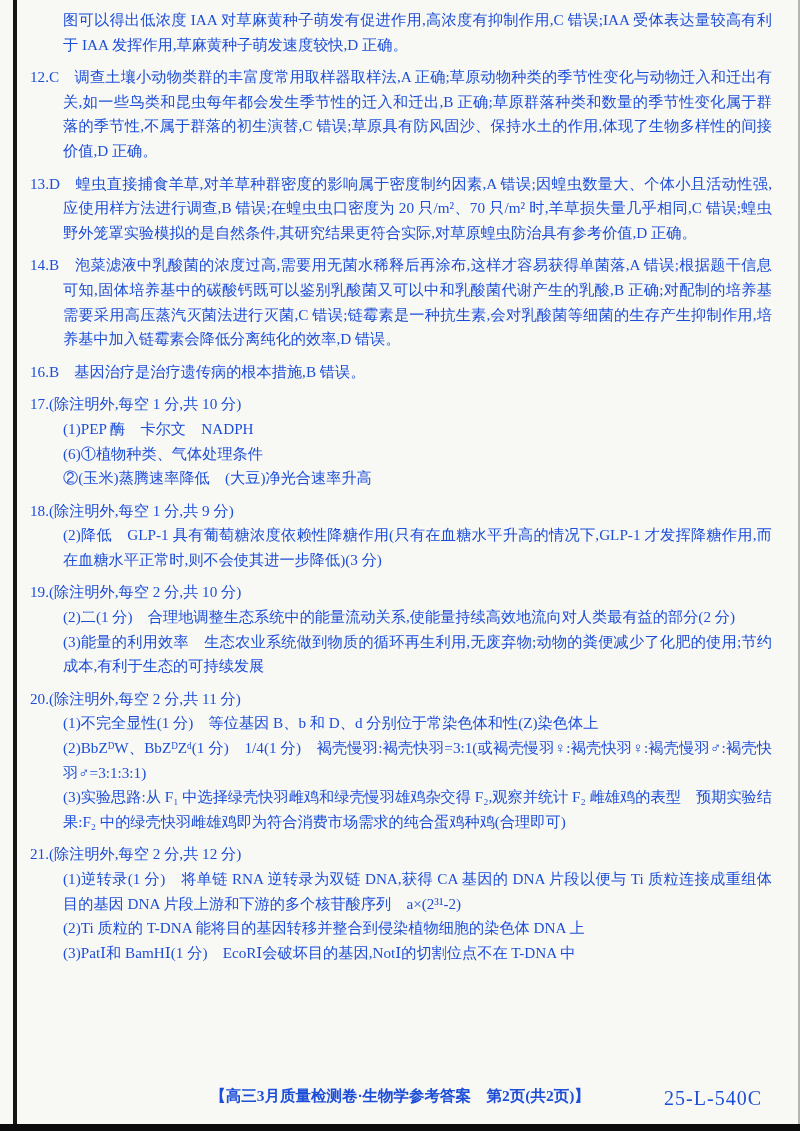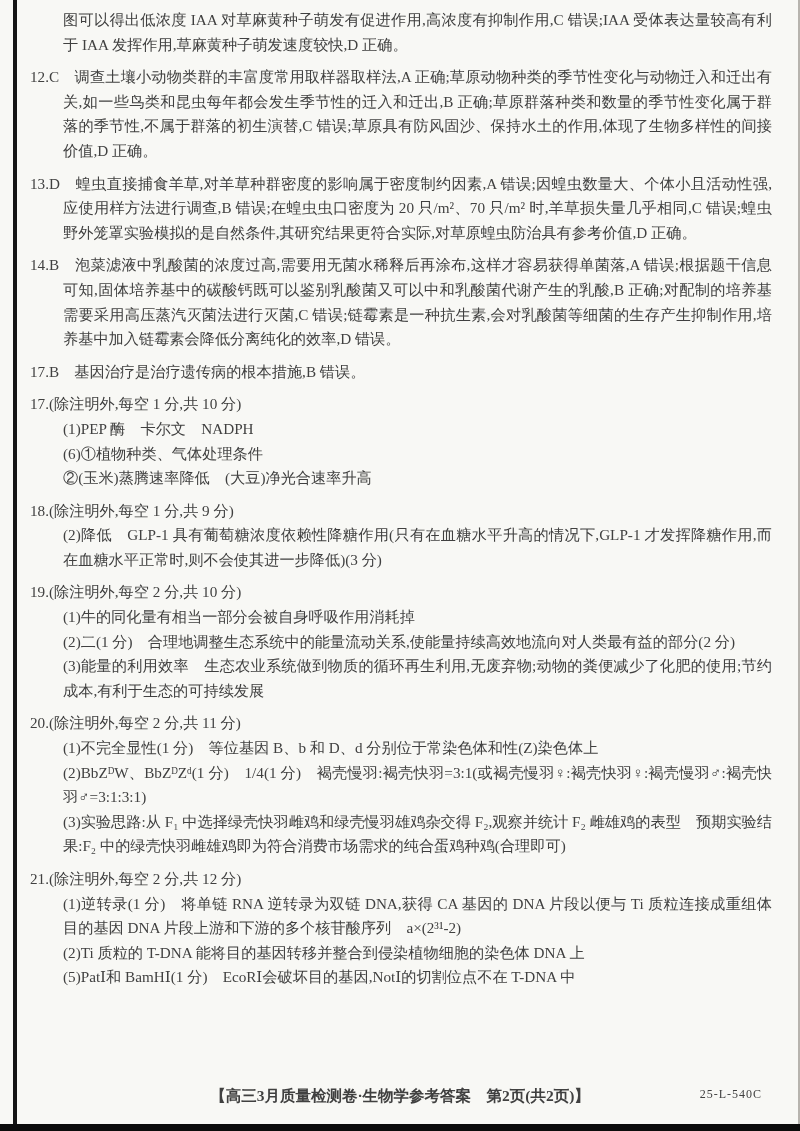--- a/index.html
+++ b/index.html
@@ -2,21 +2,21 @@
 <html><head>
 <meta charset="utf-8">
 <style>
   html,body { margin:0; padding:0; background:#e8e8e5; }
   .page {
     position:relative;
     width:800px; height:1131px;
     background:#f8f8f5;
     overflow:hidden;
     font-family:"Liberation Serif","DejaVu Serif",serif;
-    color:#404040;
+    color:#1d4ed8;
     margin:0 auto;
   }
   .content {
     position:absolute;
     left:30px; top:8px;
     width:742px;
     font-size:15.2px;
     line-height:24.6px;
     text-align:justify;
   }
@@ -28,58 +28,57 @@
     position:absolute;
     left:30px; right:30px; top:1086px; height:28px;
     font-size:15.5px;
   }
   .footer-title {
     position:absolute; left:50%; transform:translateX(-50%);
     font-weight:bold; white-space:nowrap;
   }
   .footer-code {
     position:absolute; right:8px; top:1px;
-    font-size:12px; letter-spacing:1px;
+    font-size:20px; letter-spacing:1px;
   }
   .edge-left  { position:absolute; left:13px; top:0; width:4px; height:100%; background:#151515; }
   .edge-right { position:absolute; right:0; top:0; width:2px; height:100%; background:#b7b4ae; }
   .edge-bottom{ position:absolute; left:0; bottom:0; width:100%; height:7px; background:#0c0c0c; }
 </style>
 </head>
 <body>
 
 <div class="page">
 
   <div class="edge-left"></div>
   <div class="edge-right"></div>
 
   <div class="content">
     <p class="line cont">图可以得出低浓度 IAA 对草麻黄种子萌发有促进作用,高浓度有抑制作用,C 错误;IAA 受体表达量较高有利于 IAA 发挥作用,草麻黄种子萌发速度较快,D 正确。</p>
     <p class="line item">12.C　调查土壤小动物类群的丰富度常用取样器取样法,A 正确;草原动物种类的季节性变化与动物迁入和迁出有关,如一些鸟类和昆虫每年都会发生季节性的迁入和迁出,B 正确;草原群落种类和数量的季节性变化属于群落的季节性,不属于群落的初生演替,C 错误;草原具有防风固沙、保持水土的作用,体现了生物多样性的间接价值,D 正确。</p>
     <p class="line item">13.D　蝗虫直接捕食羊草,对羊草种群密度的影响属于密度制约因素,A 错误;因蝗虫数量大、个体小且活动性强,应使用样方法进行调查,B 错误;在蝗虫虫口密度为 20 只/m²、70 只/m² 时,羊草损失量几乎相同,C 错误;蝗虫野外笼罩实验模拟的是自然条件,其研究结果更符合实际,对草原蝗虫防治具有参考价值,D 正确。</p>
     <p class="line item">14.B　泡菜滤液中乳酸菌的浓度过高,需要用无菌水稀释后再涂布,这样才容易获得单菌落,A 错误;根据题干信息可知,固体培养基中的碳酸钙既可以鉴别乳酸菌又可以中和乳酸菌代谢产生的乳酸,B 正确;对配制的培养基需要采用高压蒸汽灭菌法进行灭菌,C 错误;链霉素是一种抗生素,会对乳酸菌等细菌的生存产生抑制作用,培养基中加入链霉素会降低分离纯化的效率,D 错误。</p>
-    <p class="line item">17.B　基因治疗是治疗遗传病的根本措施,B 错误。</p>
+    <p class="line item">16.B　基因治疗是治疗遗传病的根本措施,B 错误。</p>
     <p class="line item">17.(除注明外,每空 1 分,共 10 分)</p>
     <p class="line sub">(1)PEP 酶　卡尔文　NADPH</p>
     <p class="line sub">(6)①植物种类、气体处理条件</p>
     <p class="line sub">②(玉米)蒸腾速率降低　(大豆)净光合速率升高</p>
     <p class="line item">18.(除注明外,每空 1 分,共 9 分)</p>
     <p class="line sub">(2)降低　GLP-1 具有葡萄糖浓度依赖性降糖作用(只有在血糖水平升高的情况下,GLP-1 才发挥降糖作用,而在血糖水平正常时,则不会使其进一步降低)(3 分)</p>
     <p class="line item">19.(除注明外,每空 2 分,共 10 分)</p>
-    <p class="line sub">(1)牛的同化量有相当一部分会被自身呼吸作用消耗掉</p>
     <p class="line sub">(2)二(1 分)　合理地调整生态系统中的能量流动关系,使能量持续高效地流向对人类最有益的部分(2 分)</p>
     <p class="line sub">(3)能量的利用效率　生态农业系统做到物质的循环再生利用,无废弃物;动物的粪便减少了化肥的使用;节约成本,有利于生态的可持续发展</p>
     <p class="line item">20.(除注明外,每空 2 分,共 11 分)</p>
     <p class="line sub">(1)不完全显性(1 分)　等位基因 B、b 和 D、d 分别位于常染色体和性(Z)染色体上</p>
     <p class="line sub">(2)BbZᴰW、BbZᴰZᵈ(1 分)　1/4(1 分)　褐壳慢羽:褐壳快羽=3:1(或褐壳慢羽♀:褐壳快羽♀:褐壳慢羽♂:褐壳快羽♂=3:1:3:1)</p>
     <p class="line sub">(3)实验思路:从 F₁ 中选择绿壳快羽雌鸡和绿壳慢羽雄鸡杂交得 F₂,观察并统计 F₂ 雌雄鸡的表型　预期实验结果:F₂ 中的绿壳快羽雌雄鸡即为符合消费市场需求的纯合蛋鸡种鸡(合理即可)</p>
     <p class="line item">21.(除注明外,每空 2 分,共 12 分)</p>
     <p class="line sub">(1)逆转录(1 分)　将单链 RNA 逆转录为双链 DNA,获得 CA 基因的 DNA 片段以便与 Ti 质粒连接成重组体　目的基因 DNA 片段上游和下游的多个核苷酸序列　a×(2³¹-2)</p>
     <p class="line sub">(2)Ti 质粒的 T-DNA 能将目的基因转移并整合到侵染植物细胞的染色体 DNA 上</p>
-    <p class="line sub">(5)PatⅠ和 BamHⅠ(1 分)　EcoRⅠ会破坏目的基因,NotⅠ的切割位点不在 T-DNA 中</p>
+    <p class="line sub">(3)PatⅠ和 BamHⅠ(1 分)　EcoRⅠ会破坏目的基因,NotⅠ的切割位点不在 T-DNA 中</p>
   </div>
 
   <div class="footer">
     <span class="footer-title">【高三3月质量检测卷·生物学参考答案　第2页(共2页)】</span>
     <span class="footer-code">25-L-540C</span>
   </div>
 
   <div class="edge-bottom"></div>
 
 </div>

